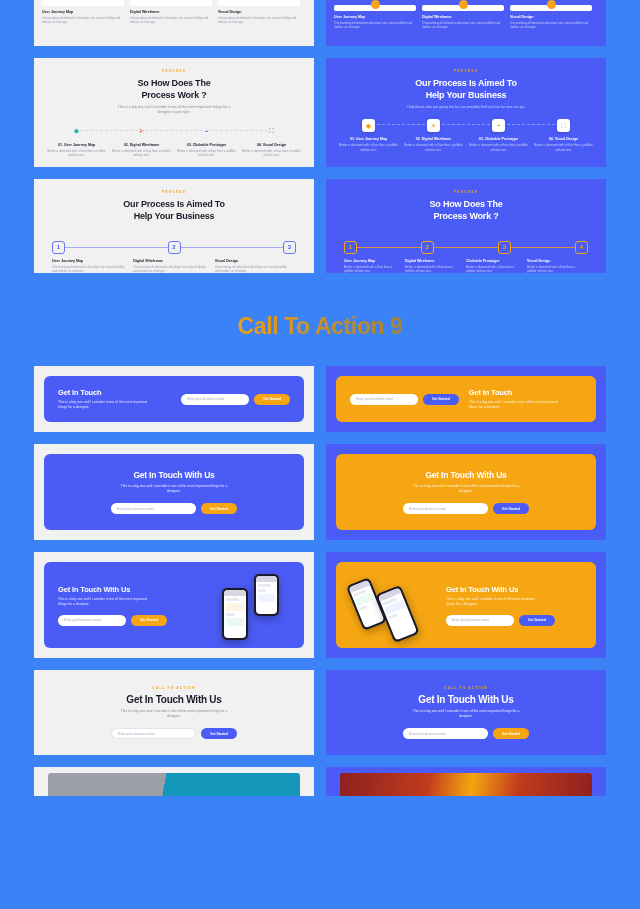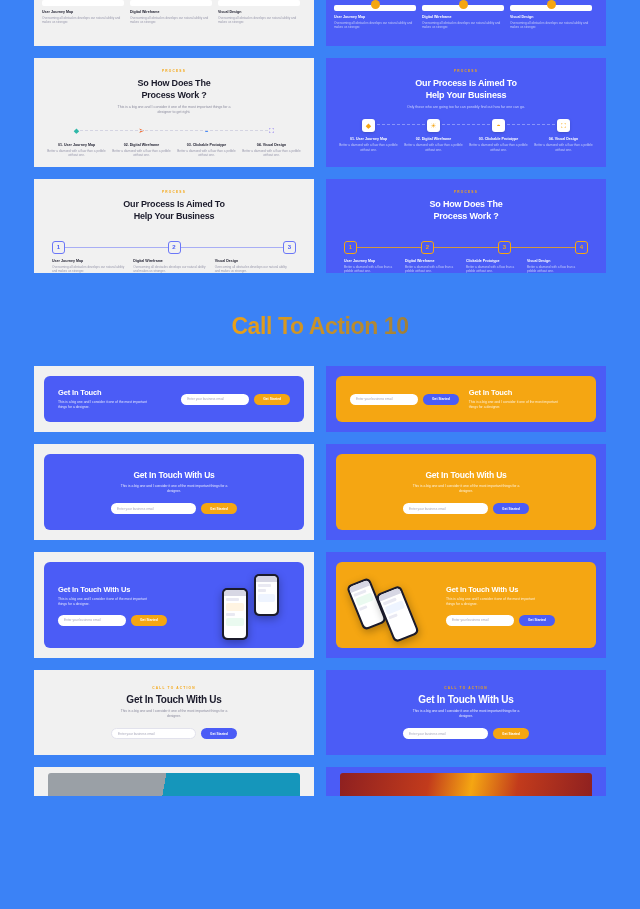--- a/index.html
+++ b/index.html
@@ -366,21 +366,21 @@
           <div class="dsc">Better a diamond with a flaw than a pebble without one.</div>
         </div>
         <div class="cell">
           <div class="ttl">Visual Design</div>
           <div class="dsc">Better a diamond with a flaw than a pebble without one.</div>
         </div>
       </div>
     </div>
   </div>
 
-  <div class="section-title">Call To Action 10</div>
+  <div class="section-title">Call To Action 9</div>
 
   <div class="row2">
     <div class="slide light">
       <div class="cta-wrap">
         <div class="cta-card c-blue">
           <div class="cta-inner">
             <div class="cta-text">
               <h3>Get In Touch</h3>
               <p>This is a big one and I consider it one of the most important things for a designer.</p>
             </div>

